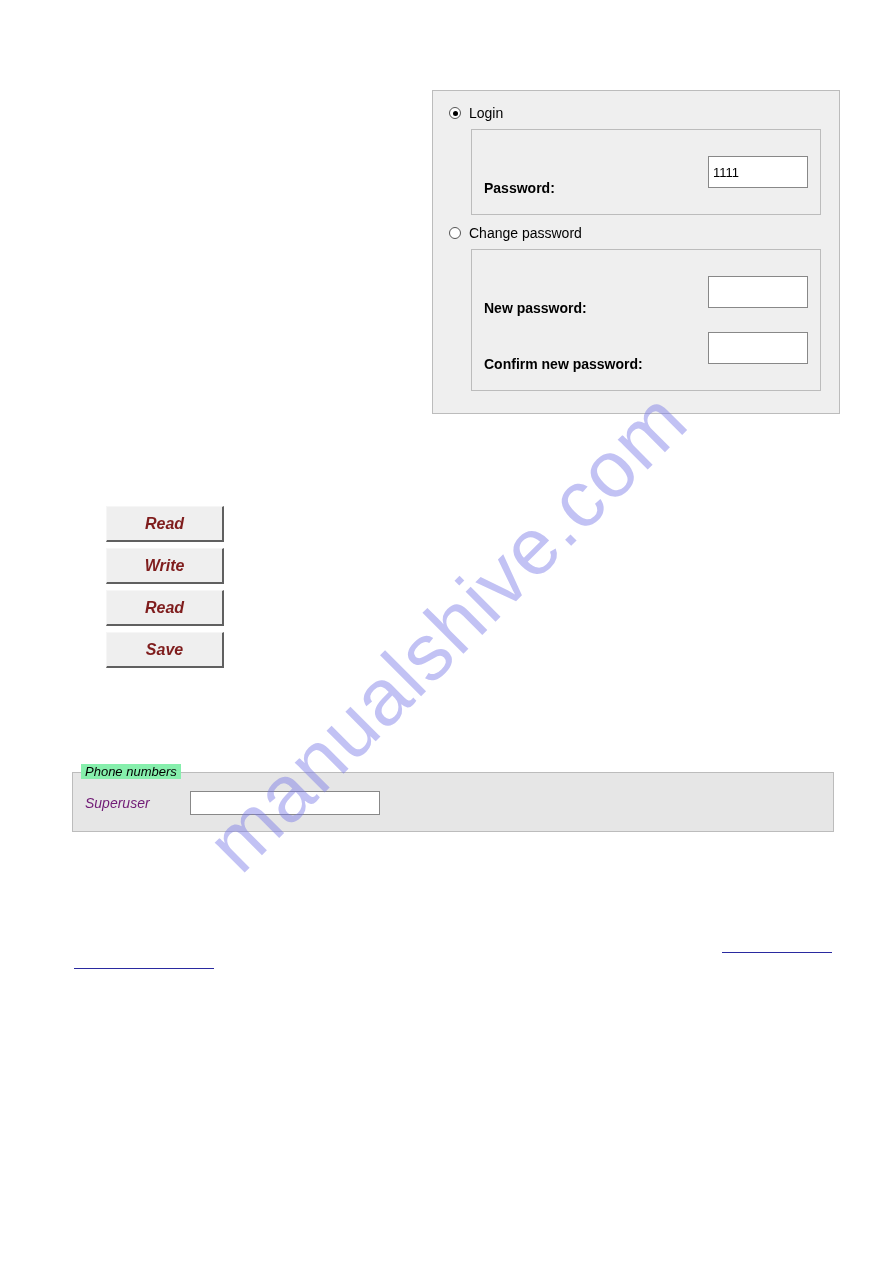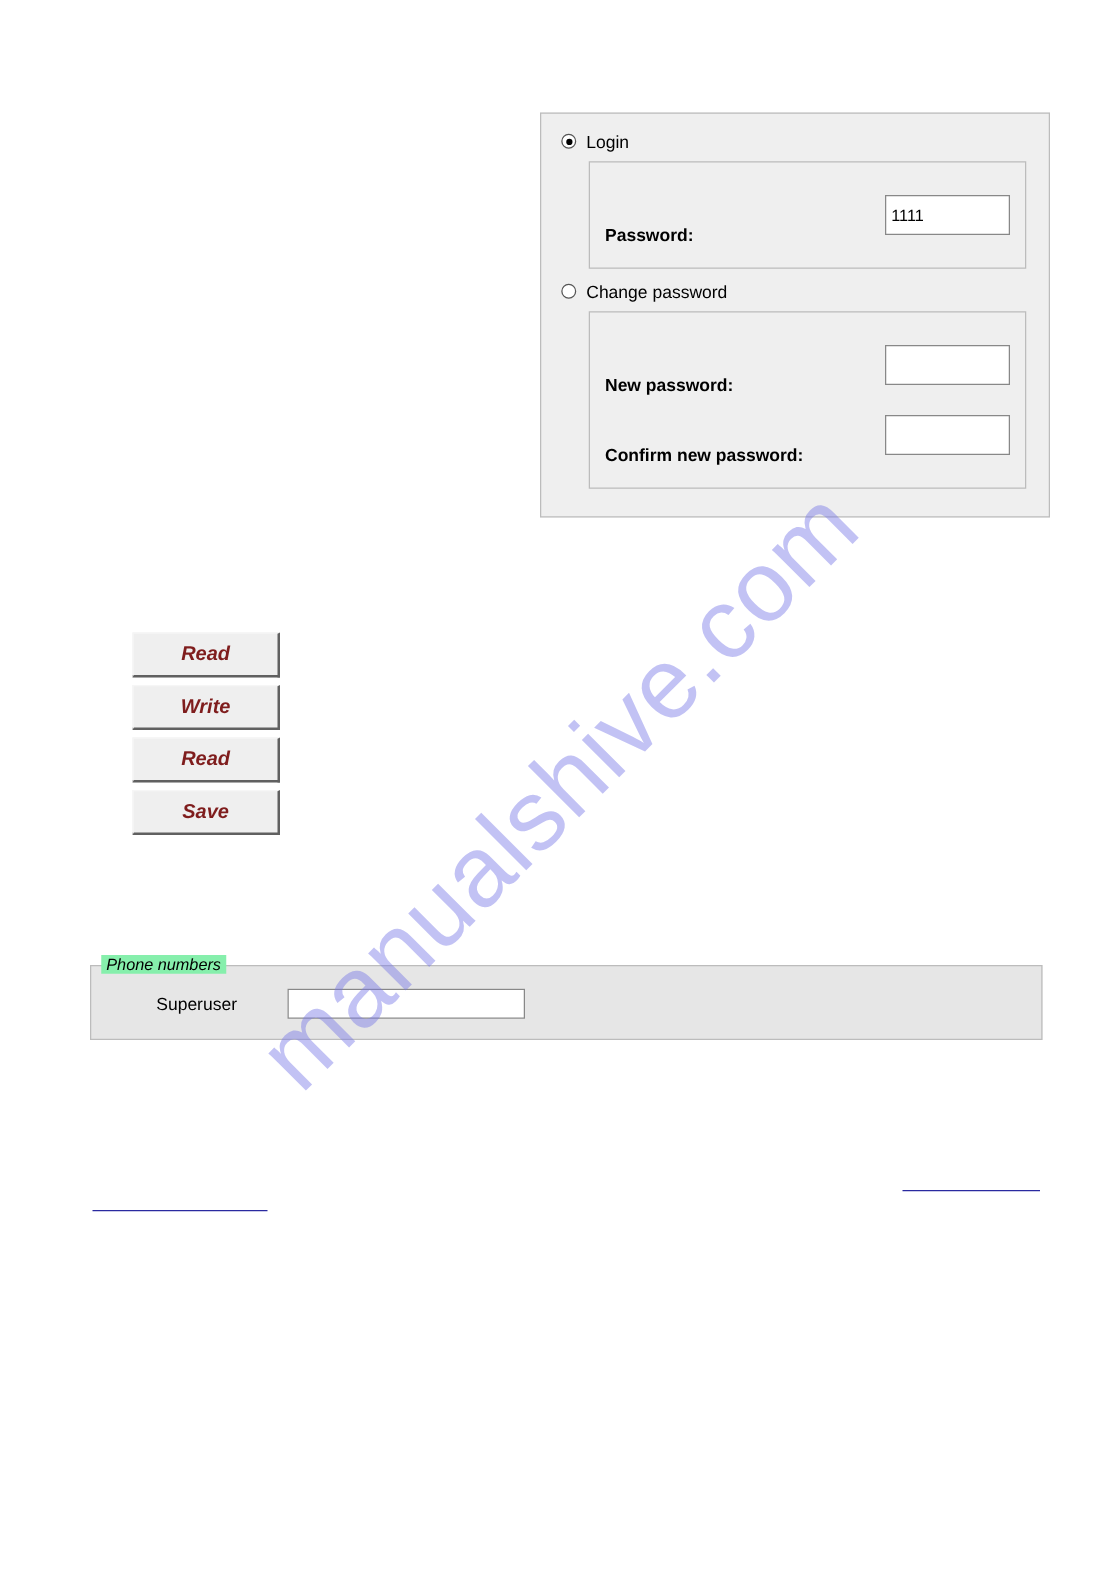--- a/index.html
+++ b/index.html
@@ -153,23 +153,23 @@
     font-size: 13px;
     color: #000;
   }
   .phone-inner {
     display: flex;
     align-items: center;
     gap: 40px;
     padding: 18px 10px 0 12px;
   }
   .phone-label {
-    font-size: 14px;
-    color: #000000;
-    margin-left: 40px;
+    font-style: italic;
+    font-size: 14px;
+    color: #701a75;
   }
   .phone-input {
     width: 190px;
     height: 24px;
     background: #fff;
     border: 1px solid #888;
     font-size: 13px;
     padding: 1px 4px;
   }
 

